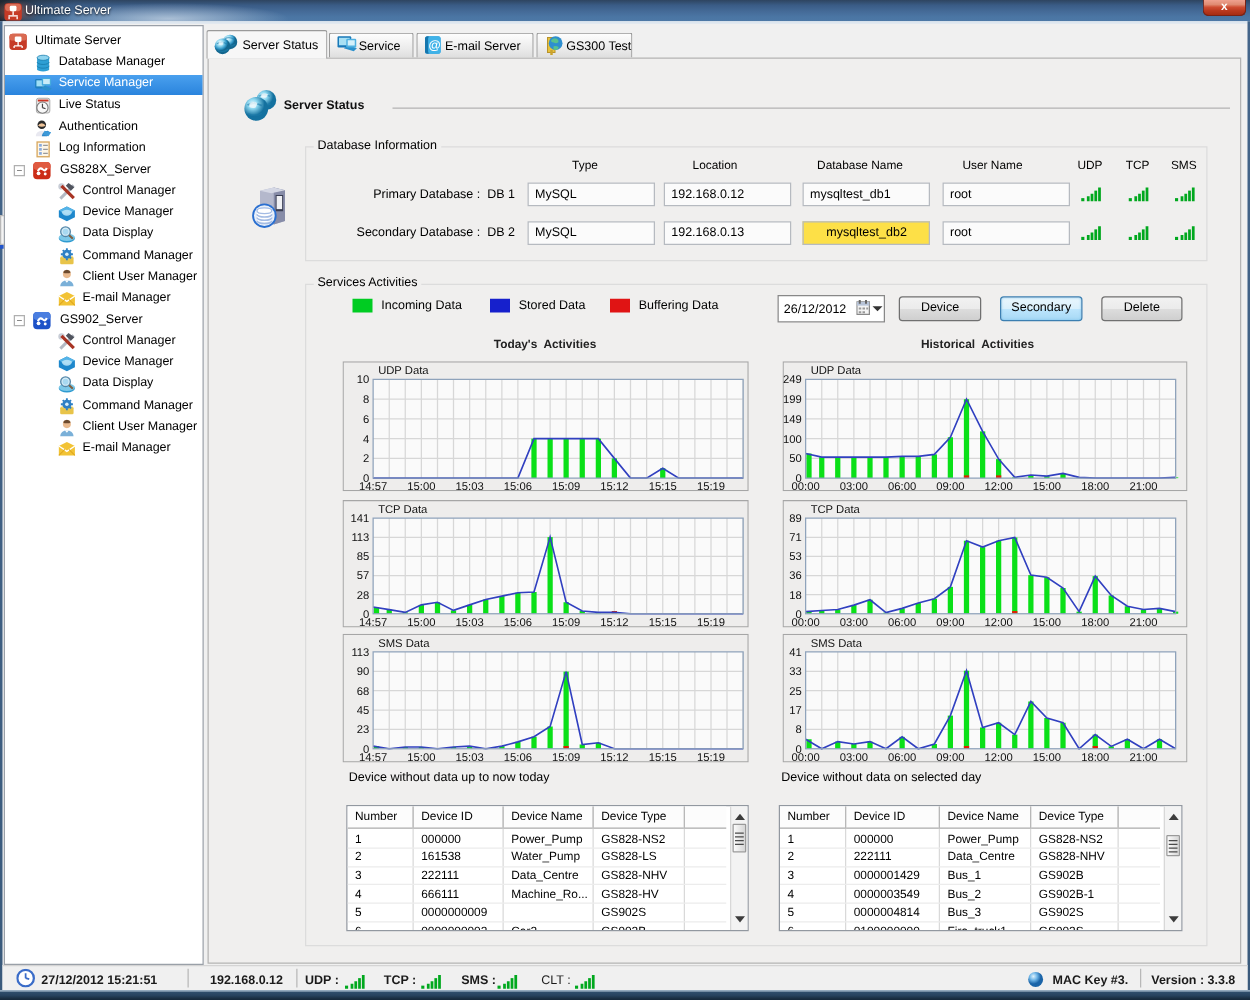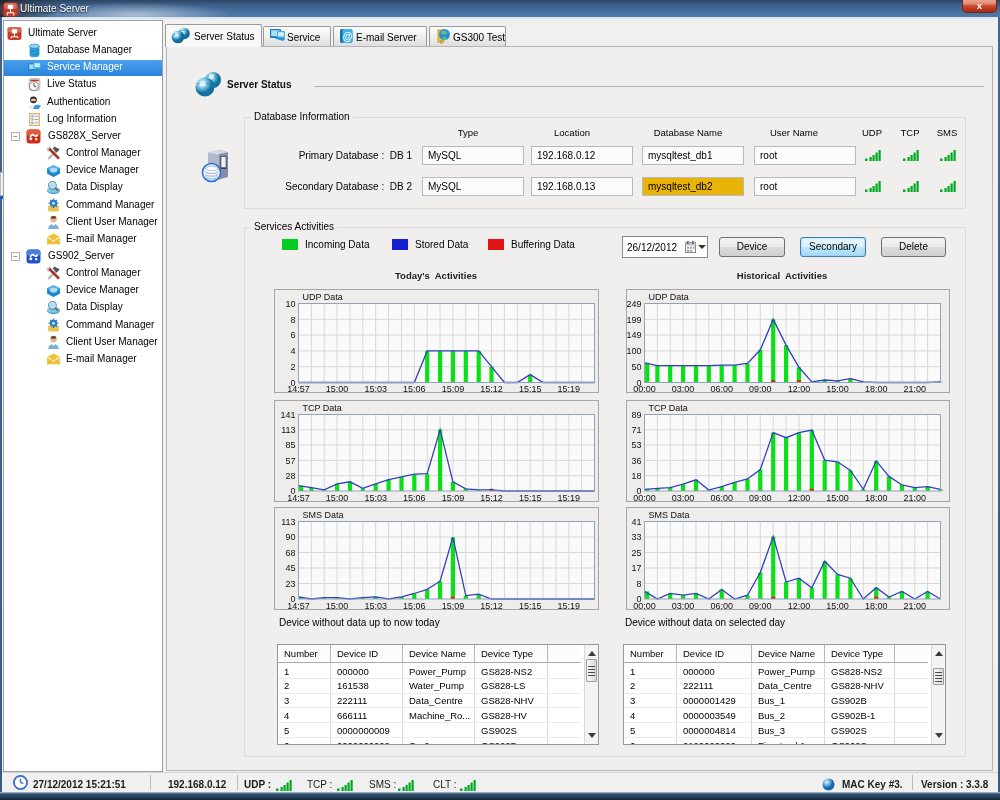--- a/index.html
+++ b/index.html
@@ -285,21 +285,21 @@
 <div class="ab t95" style="left:910px;top:127px;transform:translateX(-50%)">TCP</div>
 <div class="ab t95" style="left:947px;top:127px;transform:translateX(-50%)">SMS</div>
 <div class="ab t11" style="left:412px;top:150px;transform:translateX(-100%)">Primary Database :&nbsp; DB 1</div>
 <div class="ab t11" style="left:412px;top:181px;transform:translateX(-100%)">Secondary Database :&nbsp; DB 2</div>
 <div class="ab" style="left:422px;top:146px;width:102px;height:19px;background:#fbfbfb;border:1px solid #b6bac0;font-size:10px;line-height:17px;padding-left:5px;white-space:nowrap;overflow:hidden">MySQL</div>
 <div class="ab" style="left:531px;top:146px;width:102px;height:19px;background:#fbfbfb;border:1px solid #b6bac0;font-size:10px;line-height:17px;padding-left:5px;white-space:nowrap;overflow:hidden">192.168.0.12</div>
 <div class="ab" style="left:642px;top:146px;width:102px;height:19px;background:#fbfbfb;border:1px solid #b6bac0;font-size:10px;line-height:17px;padding-left:5px;white-space:nowrap;overflow:hidden">mysqltest_db1</div>
 <div class="ab" style="left:754px;top:146px;width:102px;height:19px;background:#fbfbfb;border:1px solid #b6bac0;font-size:10px;line-height:17px;padding-left:5px;white-space:nowrap;overflow:hidden">root</div>
 <div class="ab" style="left:422px;top:177px;width:102px;height:19px;background:#fbfbfb;border:1px solid #b6bac0;font-size:10px;line-height:17px;padding-left:5px;white-space:nowrap;overflow:hidden">MySQL</div>
 <div class="ab" style="left:531px;top:177px;width:102px;height:19px;background:#fbfbfb;border:1px solid #b6bac0;font-size:10px;line-height:17px;padding-left:5px;white-space:nowrap;overflow:hidden">192.168.0.13</div>
-<div class="ab" style="left:642px;top:177px;width:102px;height:19px;background:#eab308;border:1px solid #b6bac0;font-size:10px;line-height:17px;padding-left:5px;white-space:nowrap;overflow:hidden">mysqltest_db2</div>
+<div class="ab" style="left:642px;top:177px;width:102px;height:19px;background:#fde047;border:1px solid #b6bac0;font-size:10px;line-height:17px;padding-left:18px;white-space:nowrap;overflow:hidden">mysqltest_db2</div>
 <div class="ab" style="left:754px;top:177px;width:102px;height:19px;background:#fbfbfb;border:1px solid #b6bac0;font-size:10px;line-height:17px;padding-left:5px;white-space:nowrap;overflow:hidden">root</div>
 <svg style="position:absolute;left:864px;top:149px" width="18" height="13">
     <rect x="1" y="9.5" width="2.5" height="2.5" fill="#00a81e"></rect>
     <rect x="5.5" y="8" width="2.2" height="4" fill="#00a81e"></rect>
     <rect x="8.5" y="6" width="2.2" height="6" fill="#00a81e"></rect>
     <rect x="11.5" y="3.5" width="2.2" height="8.5" fill="#00a81e"></rect>
     <rect x="14.5" y="1" width="2.2" height="11" fill="#00a81e"></rect>
   </svg>
 <svg style="position:absolute;left:902px;top:149px" width="18" height="13">
     <rect x="1" y="9.5" width="2.5" height="2.5" fill="#00a81e"></rect>
@@ -866,22 +866,22 @@
 <div class="ab" style="left:13px;top:775px"><svg width="15" height="15">
       <circle cx="7.5" cy="7.5" r="6.6" fill="#fff" stroke="#3a6cc8" stroke-width="1.8"></circle>
       <line x1="7.5" y1="7.5" x2="7.5" y2="3.6" stroke="#3a6cc8" stroke-width="1.4"></line>
       <line x1="7.5" y1="7.5" x2="10.4" y2="8.3" stroke="#3a6cc8" stroke-width="1.4"></line>
     </svg></div>
 <div class="ab" style="left:33px;top:779px;font-size:10px;font-weight:bold;color:#1a1a1a;white-space:nowrap">27/12/2012 15:21:51</div>
 <div class="ab" style="left:150px;top:775px;width:1px;height:15px;background:#b8b8b8"></div>
 <div class="ab" style="left:168px;top:779px;font-size:10px;font-weight:bold;color:#1a1a1a;white-space:nowrap">192.168.0.12</div>
 <div class="ab" style="left:237px;top:775px;width:1px;height:15px;background:#b8b8b8"></div>
 <div class="ab" style="left:244px;top:779px;font-size:10px;font-weight:bold;color:#1a1a1a;white-space:nowrap">UDP :</div>
-<div class="ab" style="left:307px;top:779px;font-size:10px;font-weight:normal;color:#1a1a1a;white-space:nowrap">TCP :</div>
-<div class="ab" style="left:369px;top:779px;font-size:10px;font-weight:normal;color:#1a1a1a;white-space:nowrap">SMS :</div>
+<div class="ab" style="left:307px;top:779px;font-size:10px;font-weight:bold;color:#1a1a1a;white-space:nowrap">TCP :</div>
+<div class="ab" style="left:369px;top:779px;font-size:10px;font-weight:bold;color:#1a1a1a;white-space:nowrap">SMS :</div>
 <div class="ab" style="left:433px;top:779px;font-size:10px;font-weight:normal;color:#1a1a1a;white-space:nowrap">CLT :</div>
 <svg style="position:absolute;left:275px;top:779px" width="18" height="13">
     <rect x="1" y="9.5" width="2.5" height="2.5" fill="#00a81e"></rect>
     <rect x="5.5" y="8" width="2.2" height="4" fill="#00a81e"></rect>
     <rect x="8.5" y="6" width="2.2" height="6" fill="#00a81e"></rect>
     <rect x="11.5" y="3.5" width="2.2" height="8.5" fill="#00a81e"></rect>
     <rect x="14.5" y="1" width="2.2" height="11" fill="#00a81e"></rect>
   </svg>
 <svg style="position:absolute;left:336px;top:779px" width="18" height="13">
     <rect x="1" y="9.5" width="2.5" height="2.5" fill="#00a81e"></rect>

